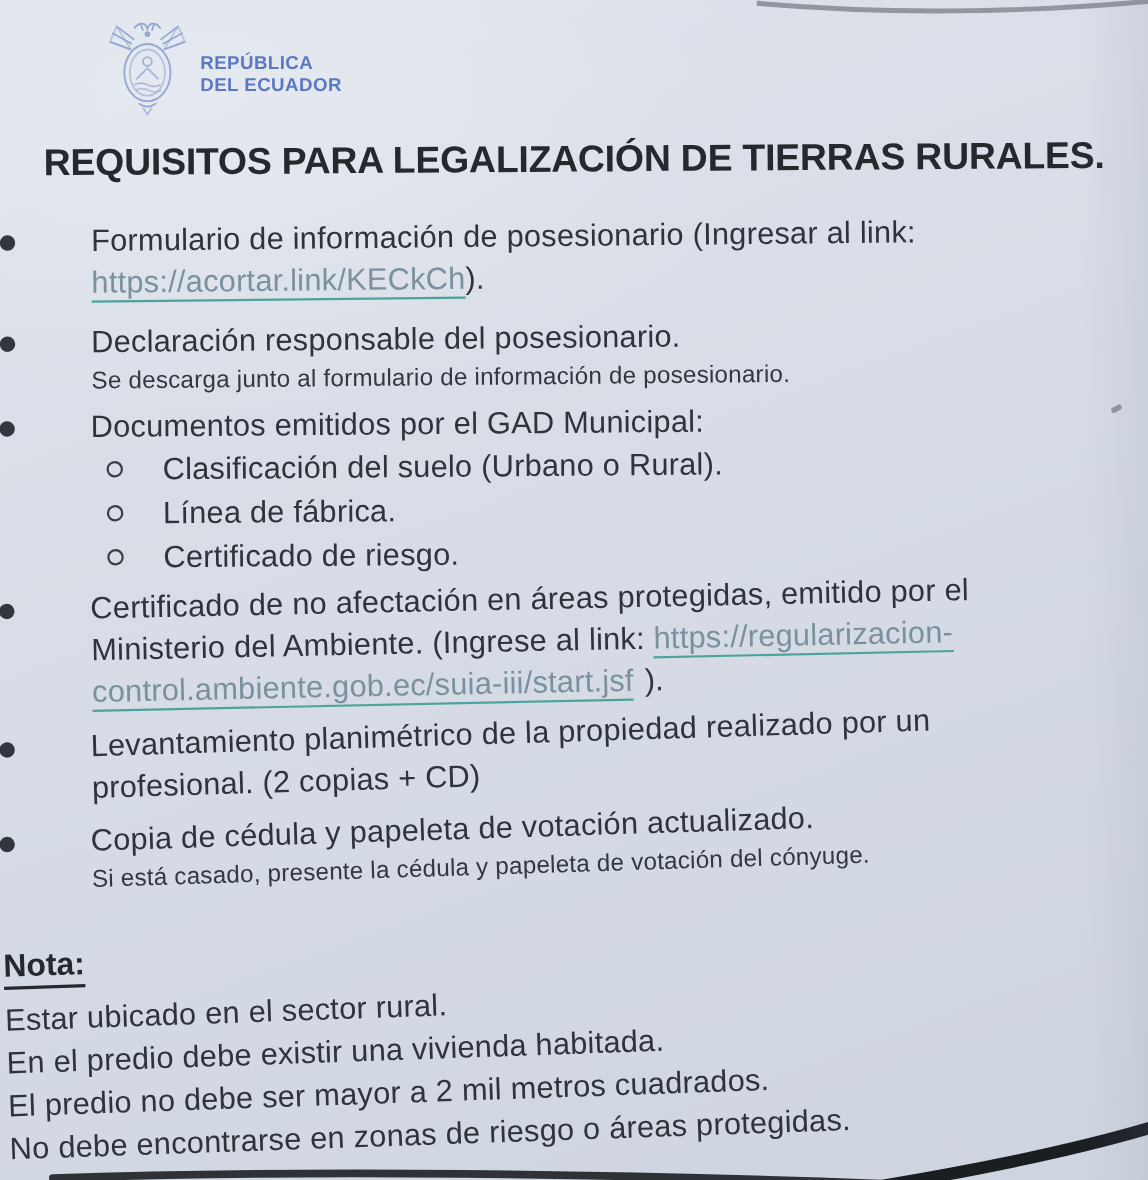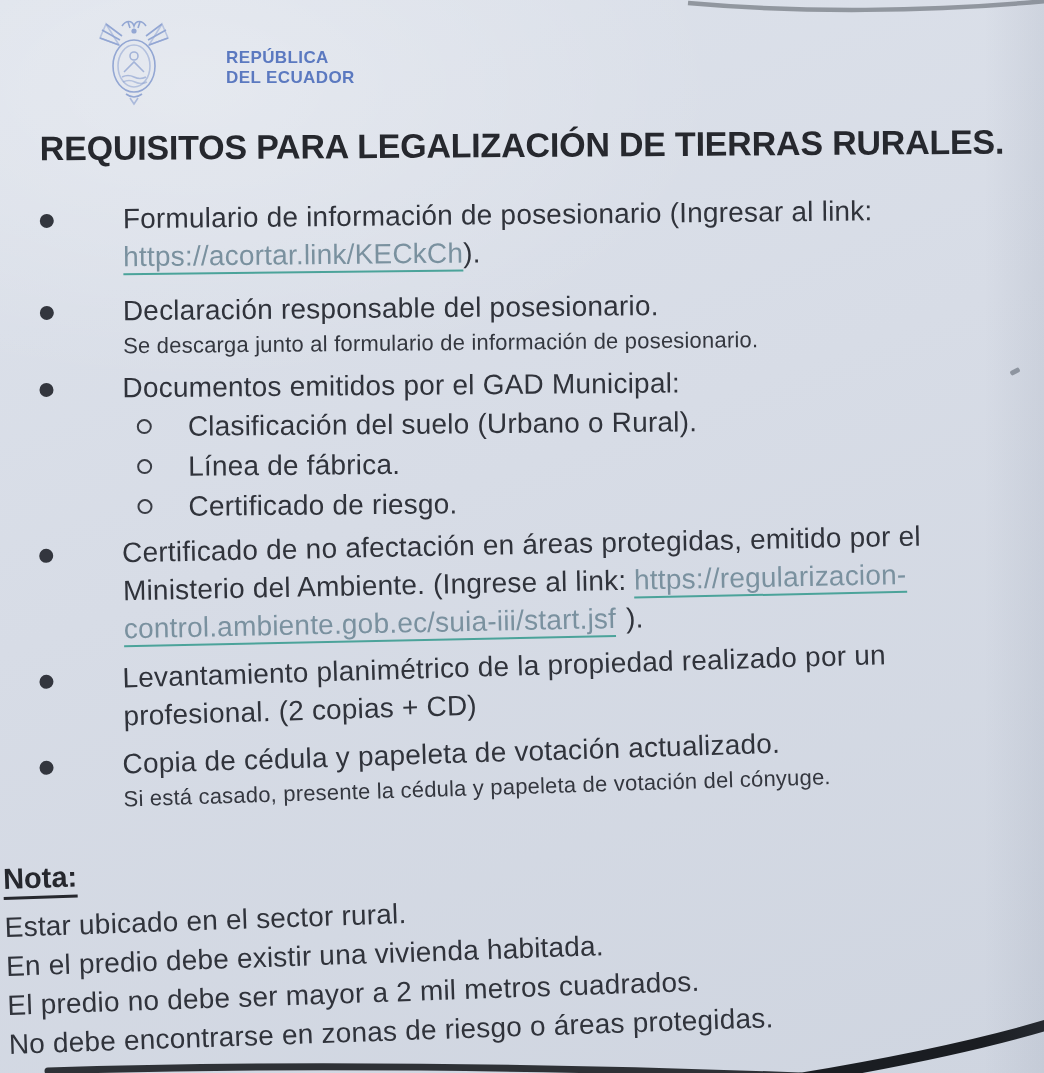--- a/index.html
+++ b/index.html
@@ -27,21 +27,21 @@
   .page { position: relative; width: 1044px; height: 1073px; padding-top: 10px; }
 
   
   .hdr {
     display: flex;
     justify-content: space-between;
     align-items: flex-start;
     padding: 4px 80px 0 92px;
     height: 102px;
   }
-  .brand { display: flex; align-items: flex-start; gap: 44px; }
+  .brand { display: flex; align-items: flex-start; }
   .crest { width: 84px; height: 96px; opacity: 0.88; filter: blur(0.4px); }
   .brand-text {
     margin-left: 6px;
     margin-top: 34px;
     font-size: 17px;
     font-weight: bold;
     line-height: 20px;
     color: var(--header-blue);
     letter-spacing: 0.4px;
     filter: blur(0.25px);
@@ -62,21 +62,21 @@
     margin-top: 14px;
     text-align: center;
     font-size: 34px;
     font-weight: bold;
     color: var(--ink-strong);
     letter-spacing: -0.2px;
     transform: rotate(-0.4deg);
   }
 
   
-  .list { margin-top: 36px; padding-left: 40px; }
+  .list { margin-top: 36px; }
   .item { display: flex; align-items: flex-start; transform-origin: left center; }
   .dot {
     flex: 0 0 14px; height: 14px; margin-top: 13px; margin-right: 69px;
     border-radius: 50%; background: #33363e;
   }
   .itxt { font-size: 28px; line-height: 38px; letter-spacing: 0.2px; max-width: 910px; }
   .small-note { font-size: 22px; line-height: 31px; color: #34373f; }
   .sub { display: flex; align-items: flex-start; }
   .ring {
     flex: 0 0 15px; height: 15px; margin-top: 12px; margin-left: 14px; margin-right: 36px;

